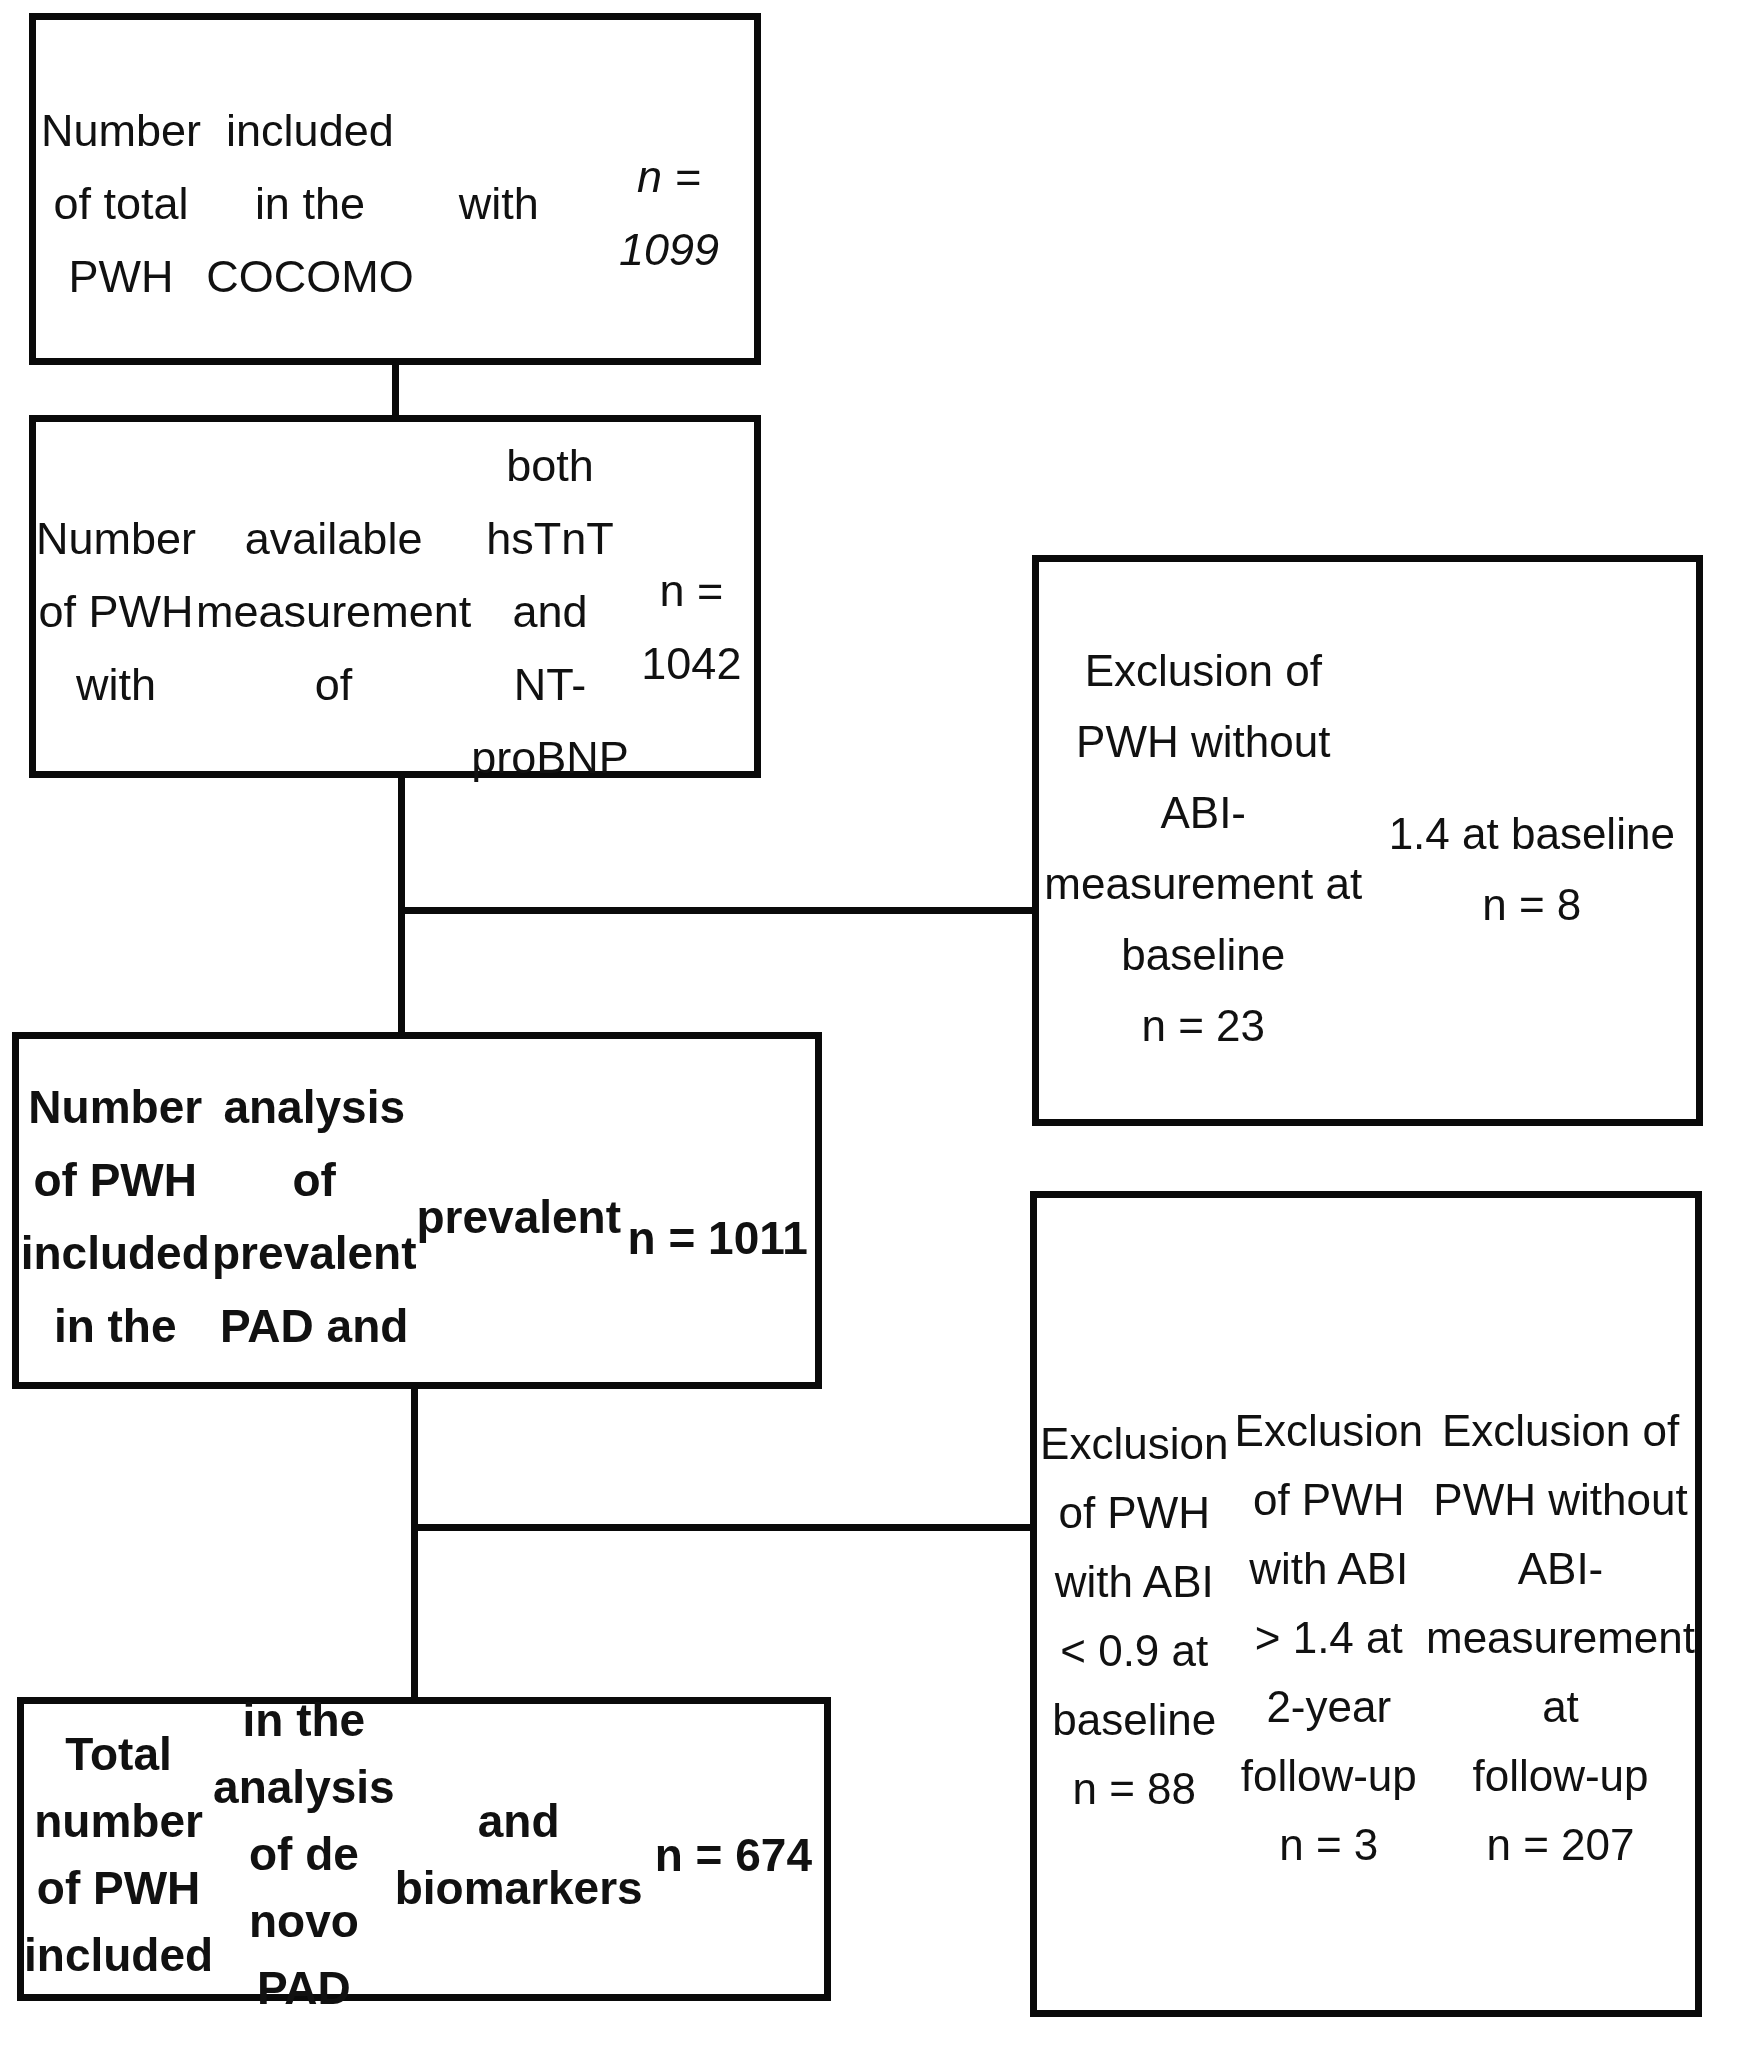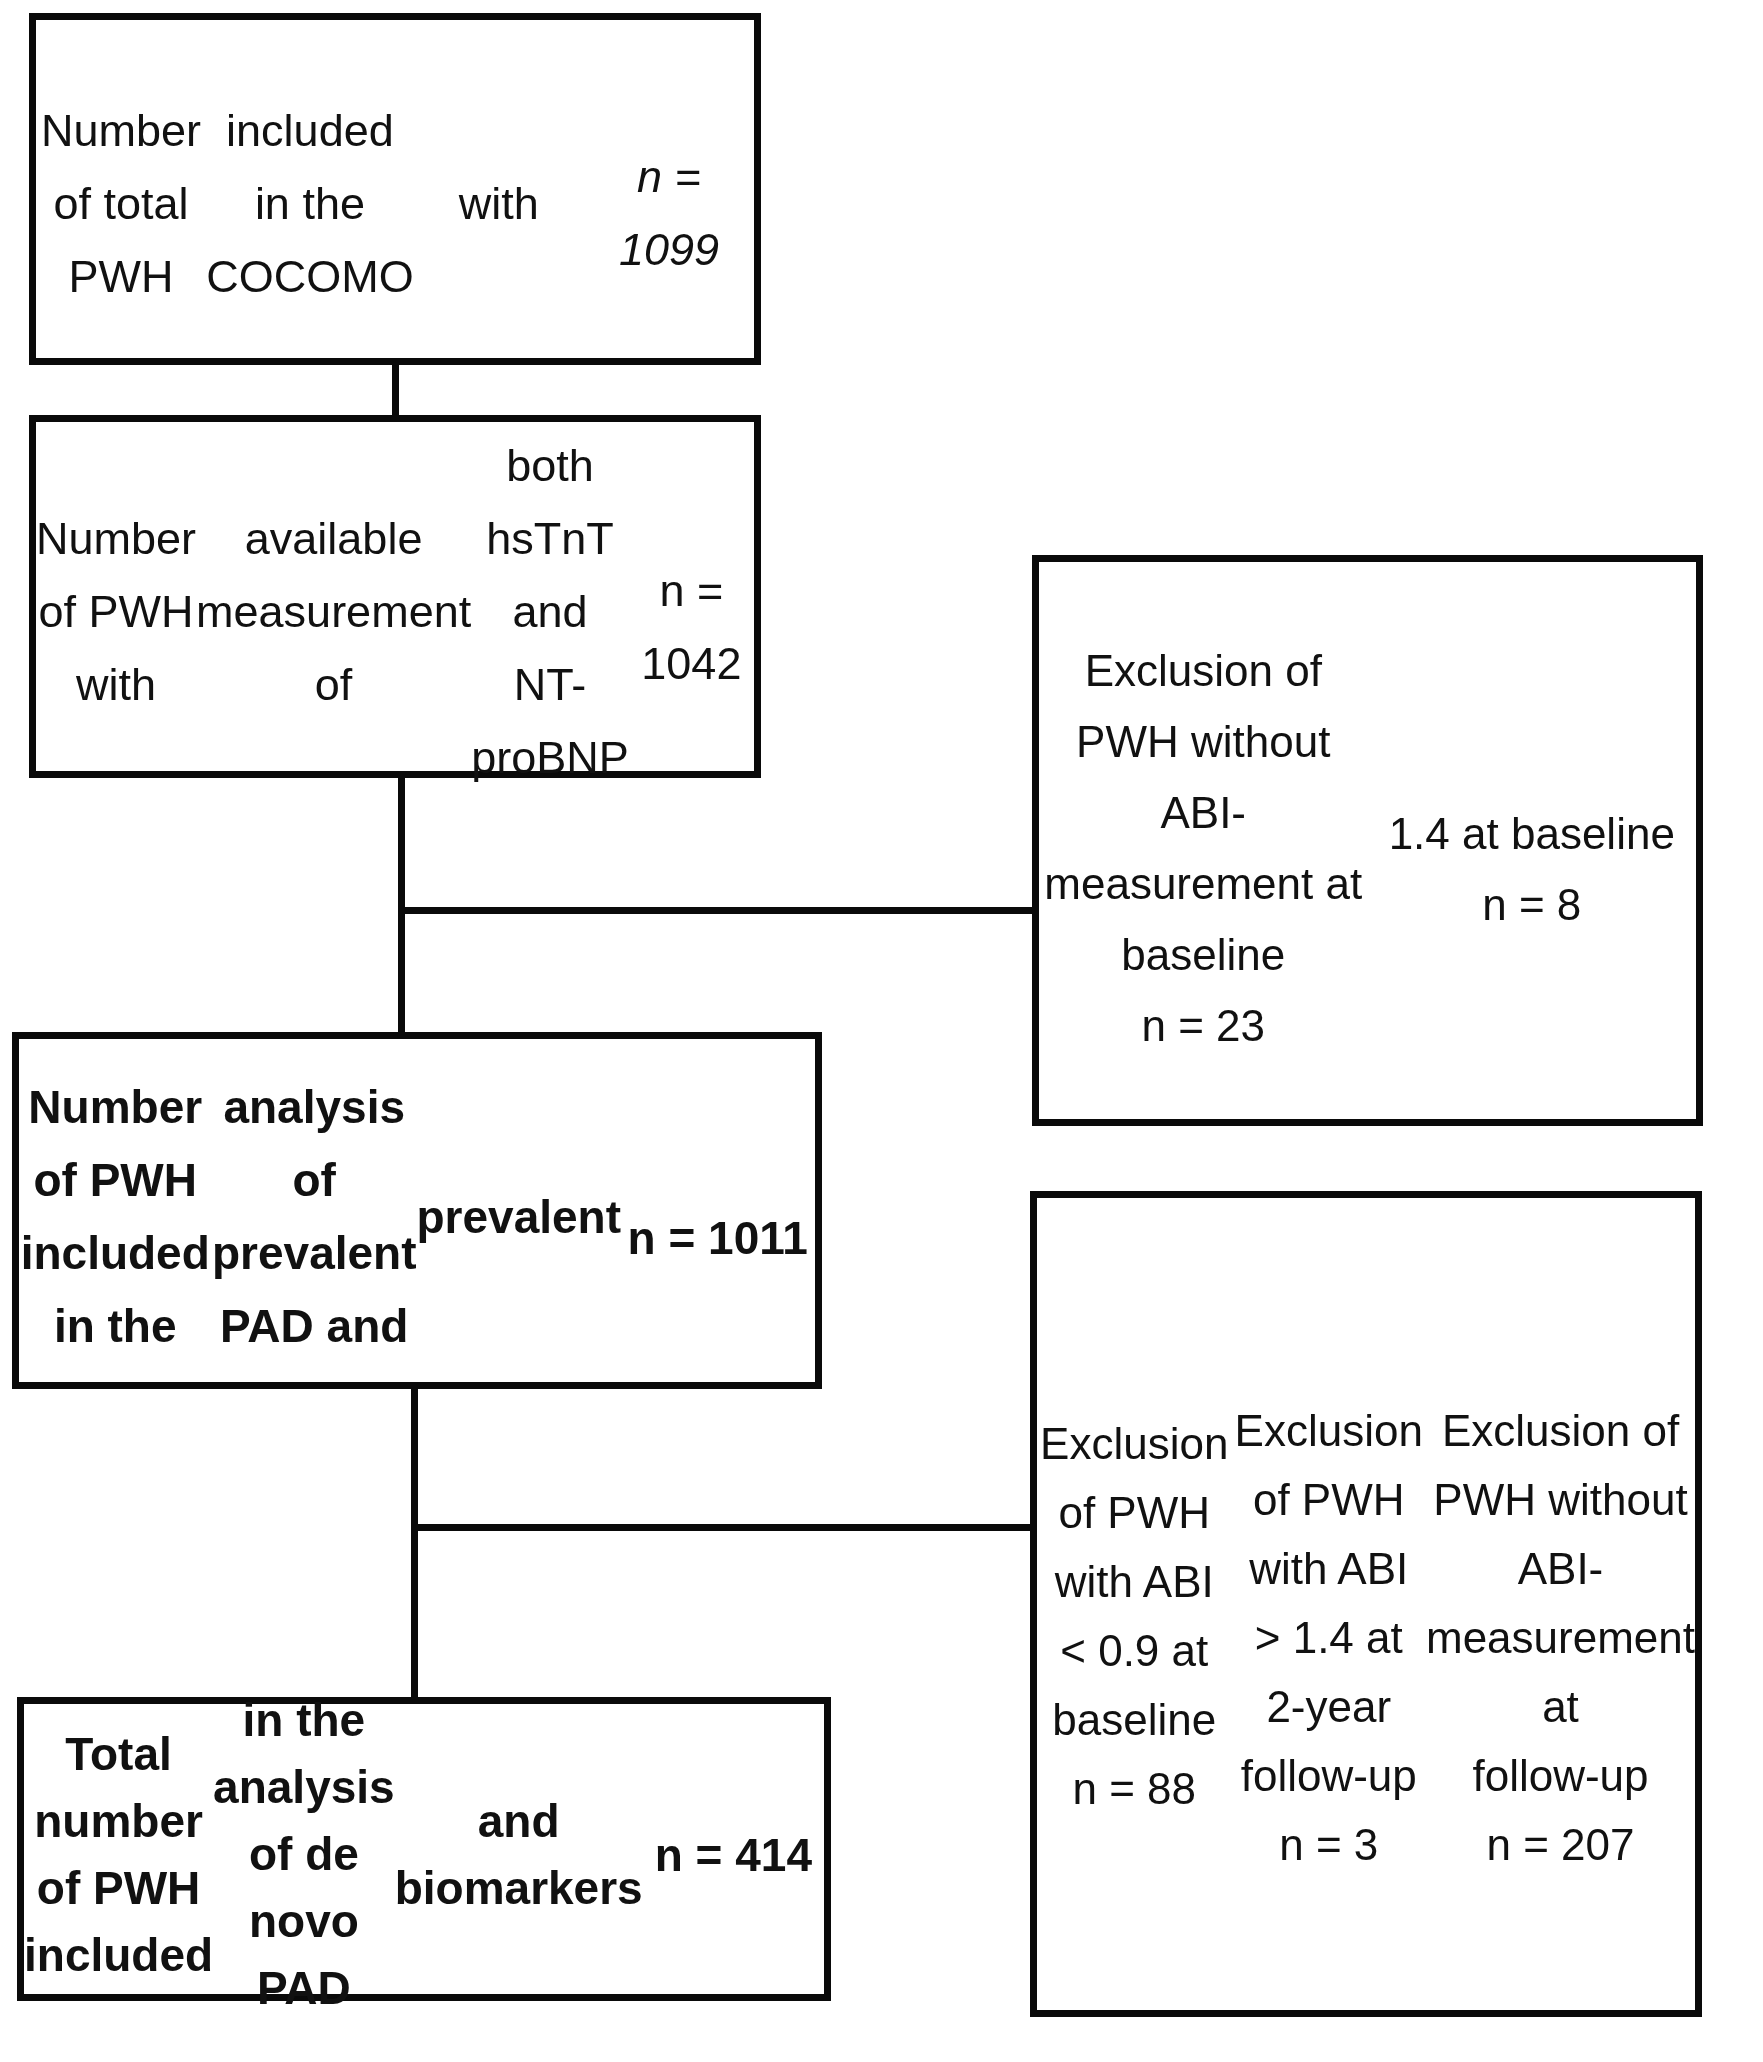--- a/index.html
+++ b/index.html
@@ -116,17 +116,17 @@
       <div class="line">ABI-measurement at</div>
       <div class="line">follow-up</div>
       <div class="nline">n = 207</div>
     </div>
   </div>
 
   <div class="box" id="b4">
     <div class="line">Total number of PWH included</div>
     <div class="line">in the analysis of de novo PAD</div>
     <div class="line">and biomarkers</div>
-    <div class="nline">n = 414</div>
+    <div class="nline">n = 674</div>
   </div>
 
 </div>
 
 
 </body></html>

